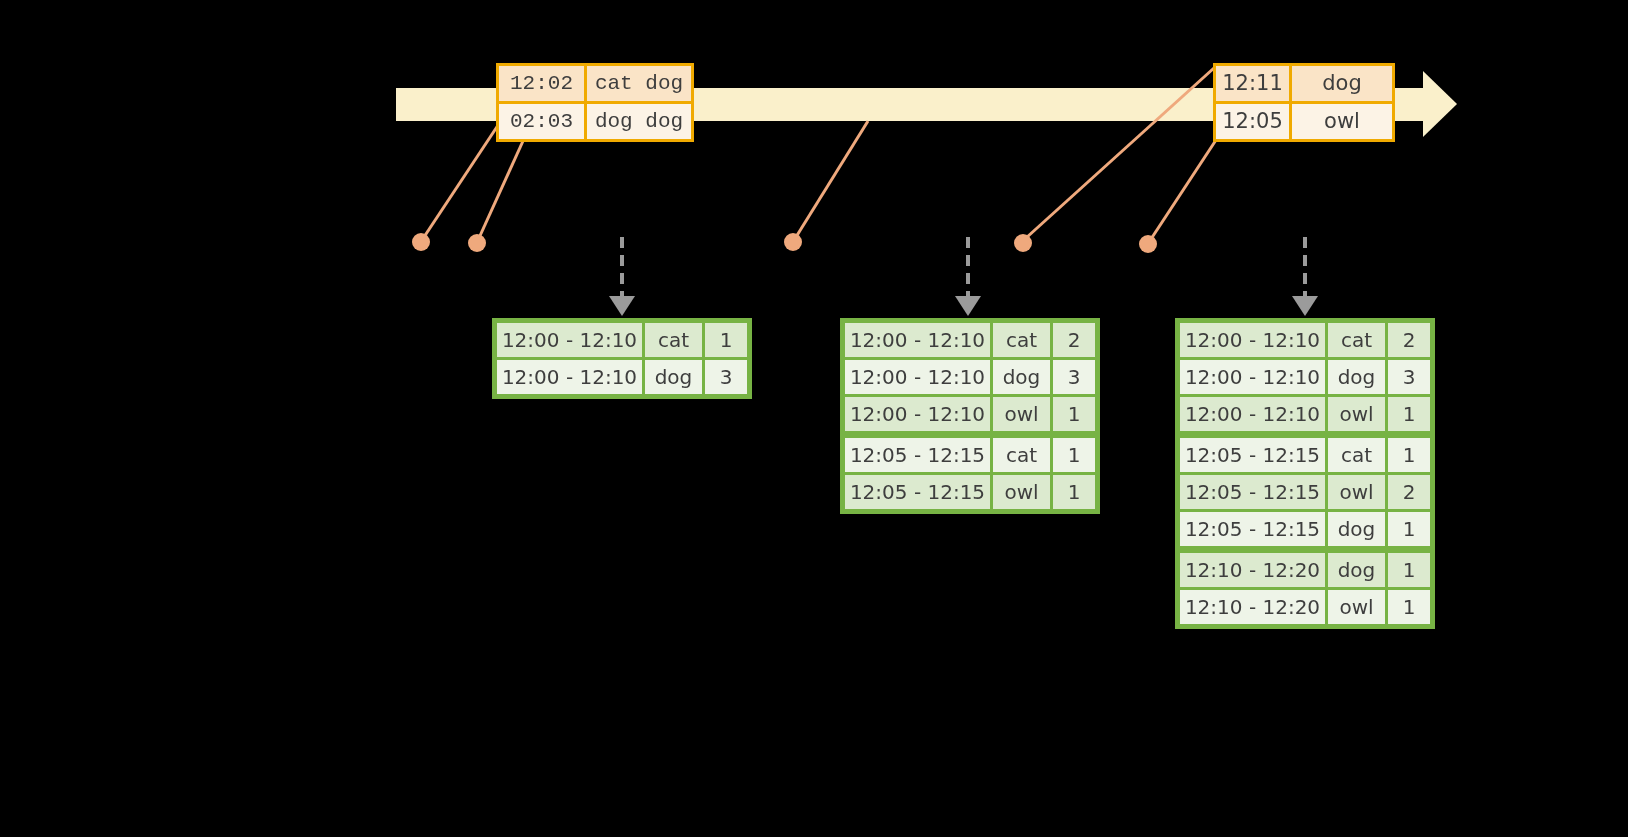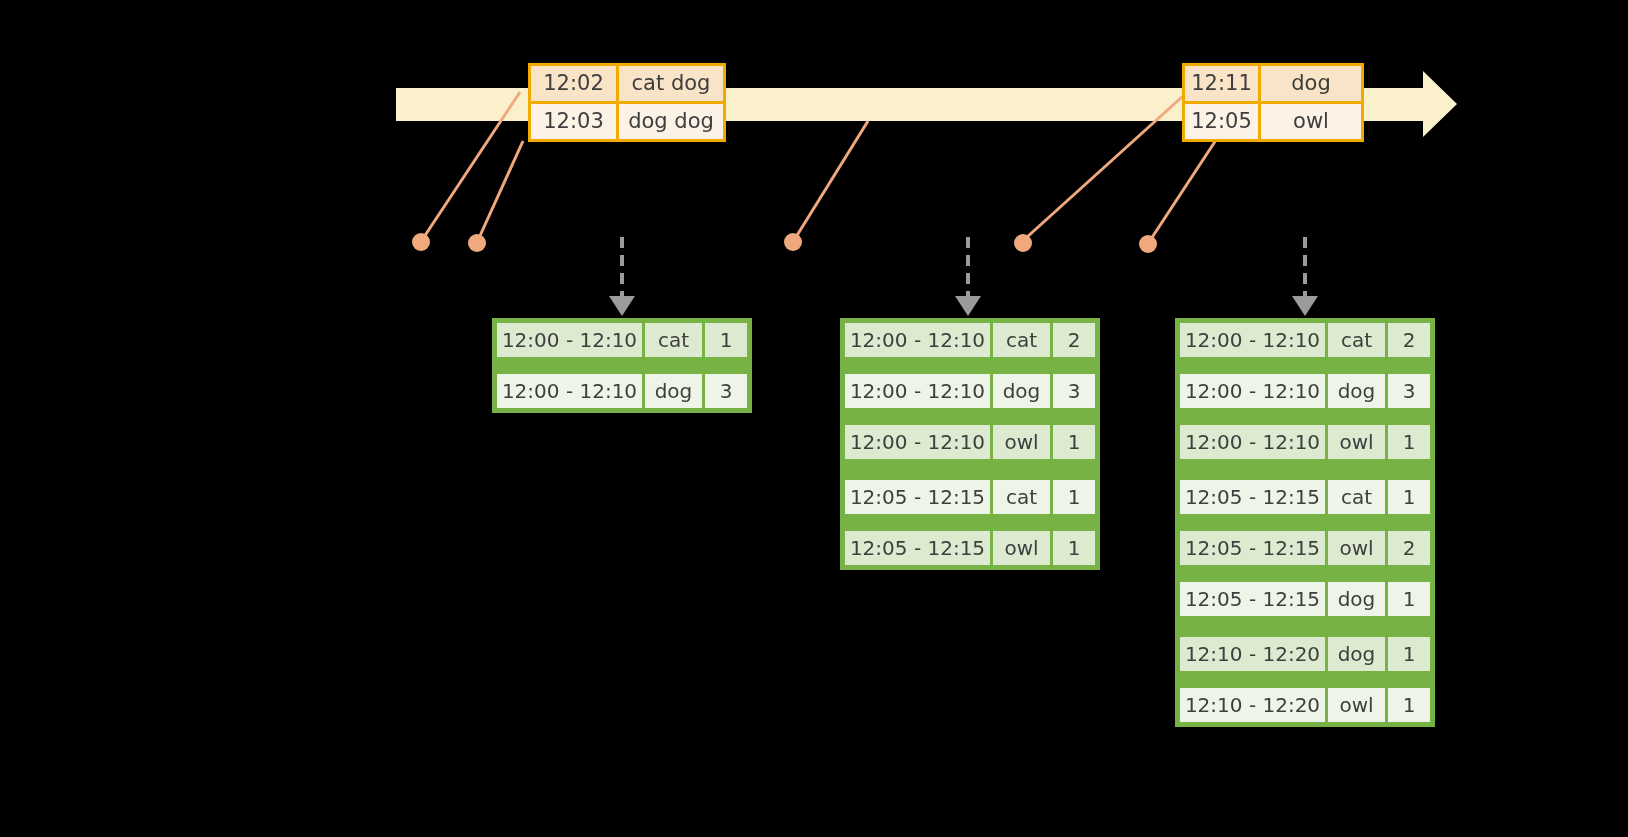--- a/index.html
+++ b/index.html
@@ -45,21 +45,21 @@
   }
   .ecell.dark  { background: var(--event-row-dark); }
   .ecell.light { background: var(--event-row-light); }
 
   
   .rtable {
     position: absolute;
     background: var(--table-border);
     border: 5px solid var(--table-border);
     display: grid;
-    row-gap: 17px;
+    row-gap: 3px;
   }
   .trow {
     display: grid;
     grid-template-columns: 145px 57px 42px;
     column-gap: 3px;
   }
   .trow.group-start { margin-top: 4px; }
   .tcell {
     height: 34px;
     display: flex;
@@ -99,29 +99,29 @@
     <g>
       <line x1="622" y1="237" x2="622" y2="298" stroke="var(--arrow-gray)" stroke-width="4" stroke-dasharray="11 7"></line>
       <polygon points="609,296 635,296 622,316" fill="var(--arrow-gray)"></polygon>
       <line x1="968" y1="237" x2="968" y2="298" stroke="var(--arrow-gray)" stroke-width="4" stroke-dasharray="11 7"></line>
       <polygon points="955,296 981,296 968,316" fill="var(--arrow-gray)"></polygon>
       <line x1="1305" y1="237" x2="1305" y2="298" stroke="var(--arrow-gray)" stroke-width="4" stroke-dasharray="11 7"></line>
       <polygon points="1292,296 1318,296 1305,316" fill="var(--arrow-gray)"></polygon>
     </g>
   </svg>
 
-  <div class="event-box" style="left:528px; top:63px; grid-template-columns:85px 104px; grid-auto-rows:35px;">
+  <div class="event-box" style="left:496px; top:63px; grid-template-columns:85px 104px; grid-auto-rows:35px;font-family:Liberation Mono, monospace;">
     <div class="ecell dark">12:02</div>
     <div class="ecell dark">cat dog</div>
-    <div class="ecell light">12:03</div>
+    <div class="ecell light">02:03</div>
     <div class="ecell light">dog dog</div>
   </div>
 
 
-  <div class="event-box" style="left:1182px; top:63px; grid-template-columns:73px 100px; grid-auto-rows:35px;">
+  <div class="event-box" style="left:1213px; top:63px; grid-template-columns:73px 100px; grid-auto-rows:35px;">
     <div class="ecell dark">12:11</div>
     <div class="ecell dark">dog</div>
     <div class="ecell light">12:05</div>
     <div class="ecell light">owl</div>
   </div>
 
   <div class="rtable" style="left:492px; top:318px;">
     <div class="trow">
       <div class="tcell dark">12:00 - 12:10</div>
       <div class="tcell dark">cat</div>

